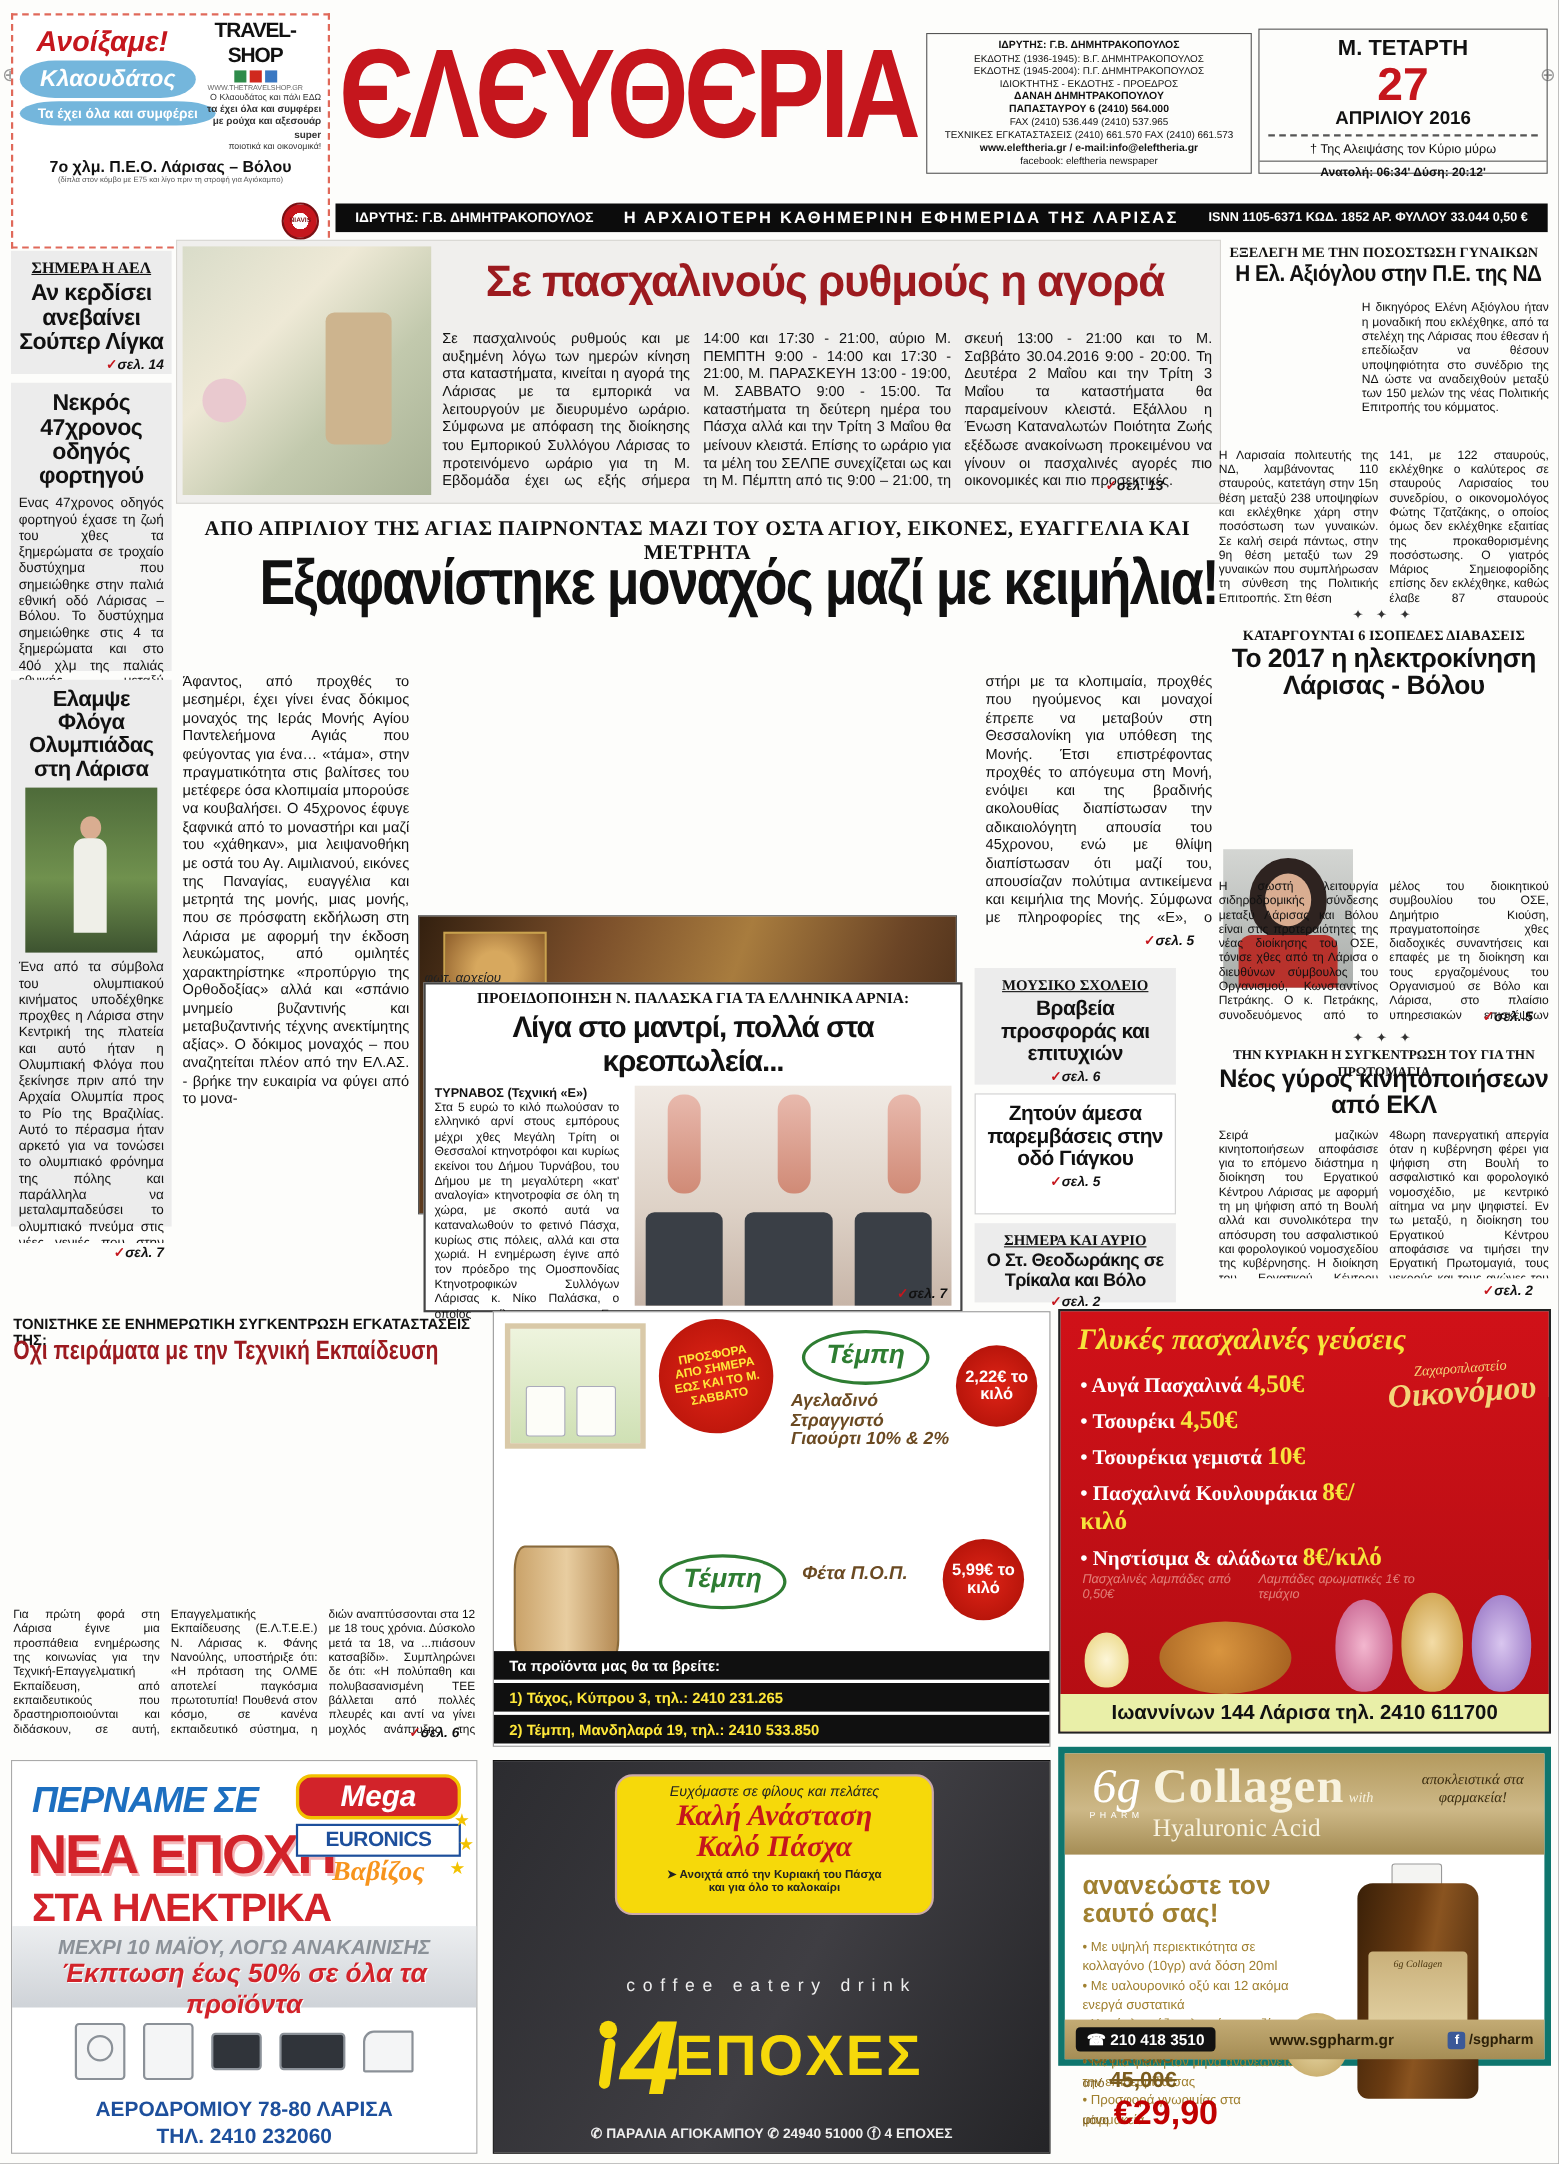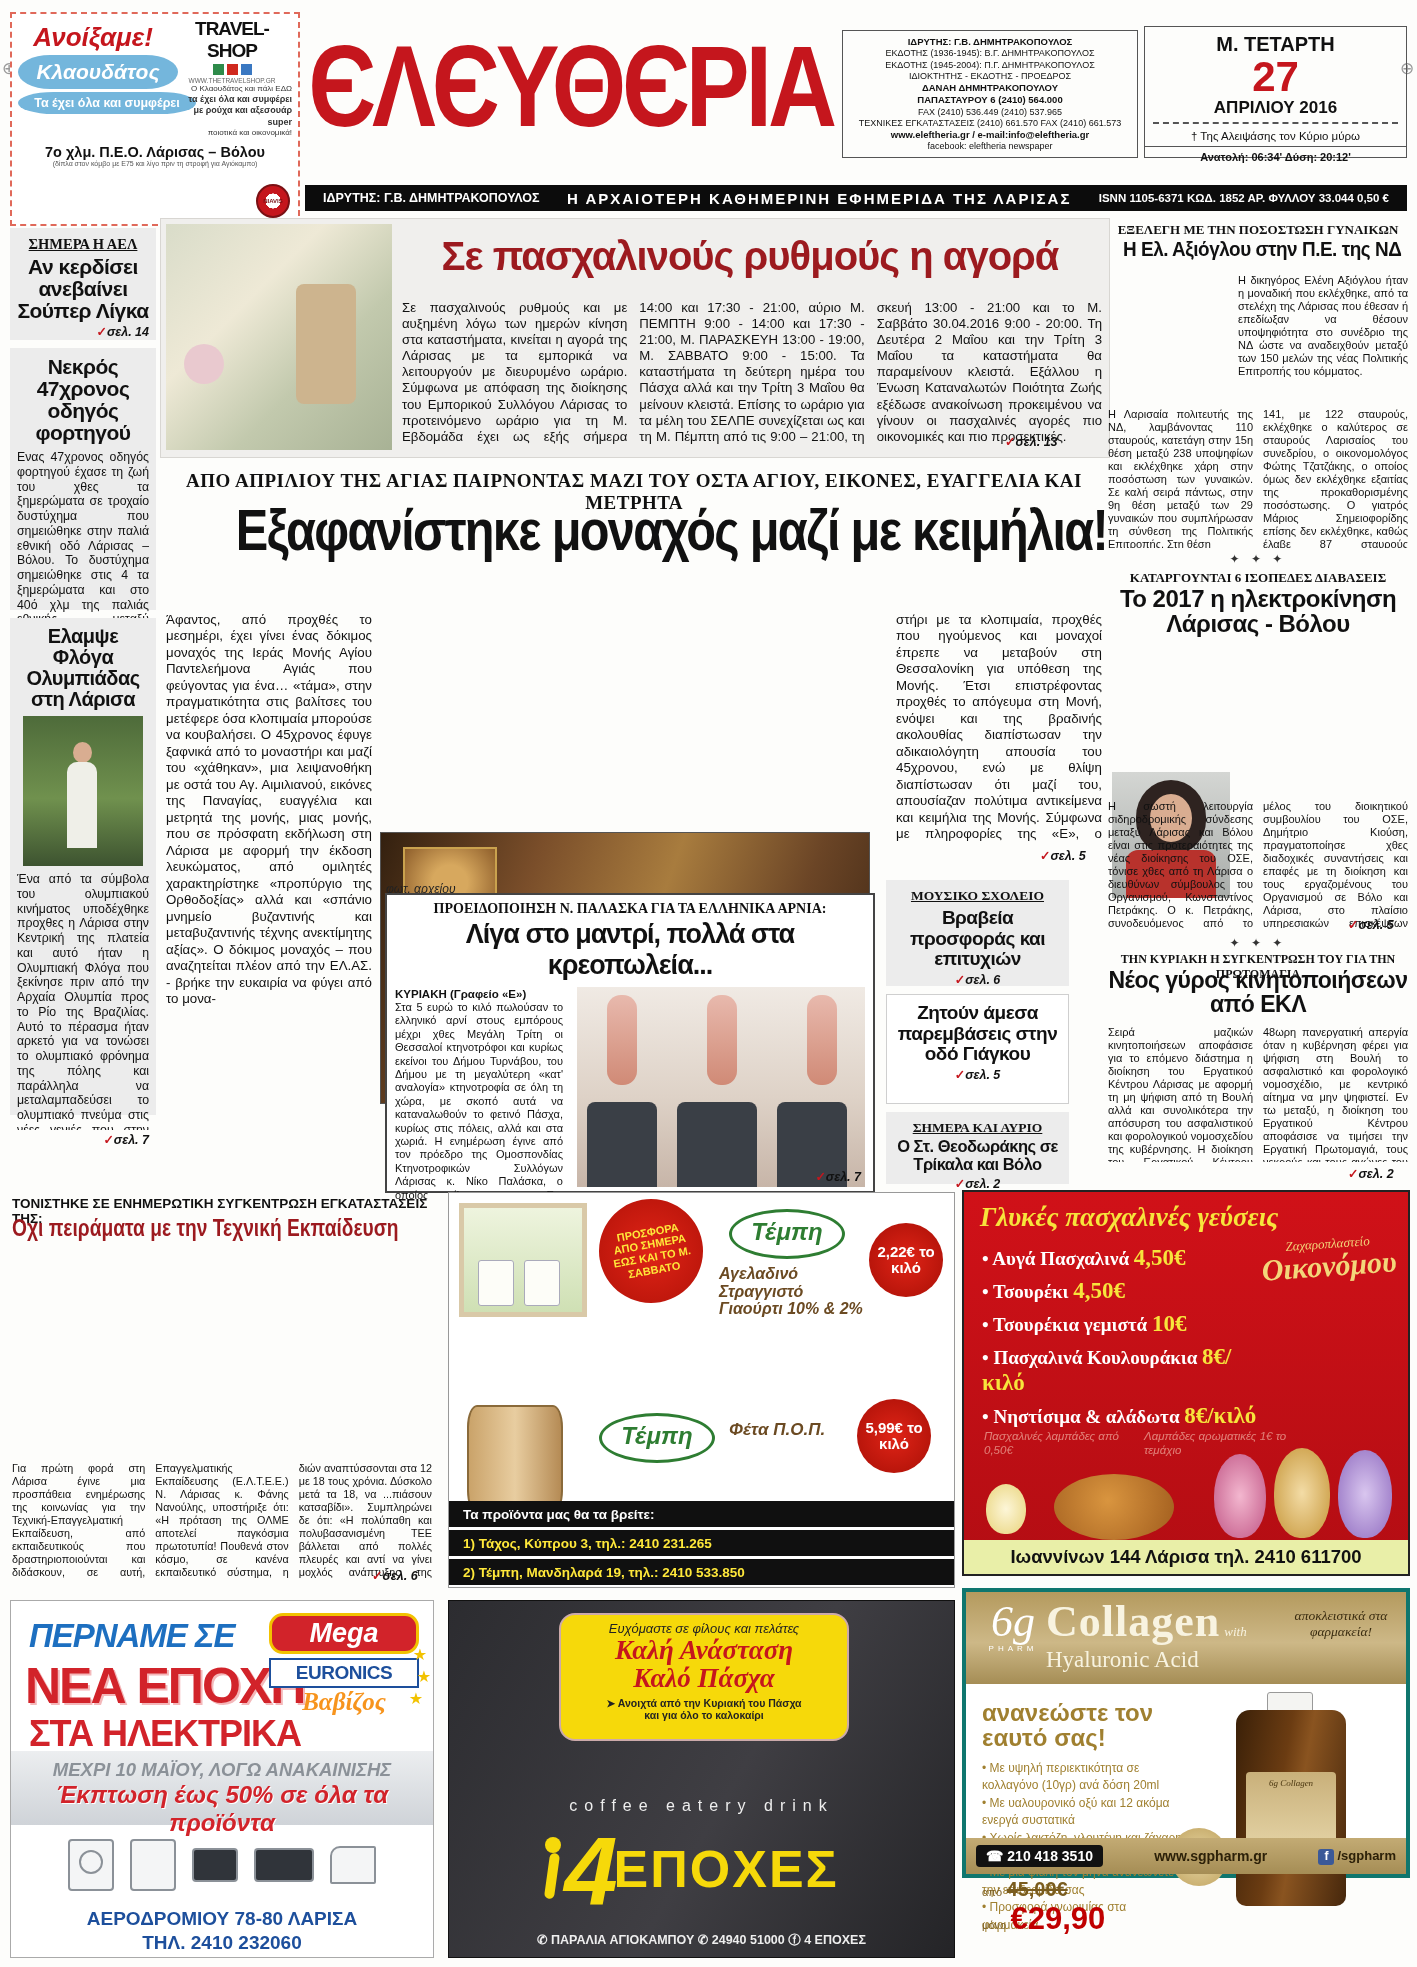--- a/index.html
+++ b/index.html
@@ -146,21 +146,21 @@
   .epo-w2{font-family:"Liberation Serif",serif;font-style:italic;font-weight:700;color:#c5161d;font-size:27px;line-height:1.05;}
   .epo-note{font-size:10.5px;color:#222;font-weight:700;margin-top:4px;}
   .epo-tag{position:absolute;left:0;top:196px;width:100%;text-align:center;color:#eee;font-size:16px;letter-spacing:7px;}
   .epo-logo{position:absolute;left:0;top:216px;width:100%;text-align:center;color:#f6d90a;font-weight:900;}
   .epo-4{font-size:96px;font-style:italic;vertical-align:-18px;letter-spacing:-4px;}
   .epo-name{font-size:52px;letter-spacing:2px;}
   .epo-foot{position:absolute;left:0;bottom:8px;width:100%;text-align:center;color:#eee;font-size:12.5px;font-weight:700;}
   .epo-fig{position:absolute;left:96px;top:236px;width:16px;height:16px;border-radius:50%;background:#f6d90a;}
   .epo-fig:after{content:"";position:absolute;left:2px;top:16px;width:10px;height:46px;background:#f6d90a;border-radius:6px;transform:rotate(8deg);}
   
-  .col{left:962px;top:1588px;width:448px;height:290px;background:#fff;border:4px solid #0f766e;}
+  .col{left:962px;top:1588px;width:448px;height:290px;background:#fff;border:6px solid #0f766e;}
   .cg-band{position:absolute;left:0;top:0;width:100%;height:92px;background:linear-gradient(#b49a5e,#cdb887 55%,#a58d55);}
   .cg-6g{position:absolute;left:10px;top:8px;width:74px;text-align:center;color:#fff;}
   .cg-6g .g{font-family:"Liberation Serif",serif;font-style:italic;font-size:44px;line-height:1;}
   .cg-6g .p{font-size:8px;letter-spacing:4px;}
   .cg-title{position:absolute;left:80px;top:4px;color:#f8f3e0;font-family:"Liberation Serif",serif;}
   .cg-title .t1{font-size:44px;font-weight:700;letter-spacing:1px;}
   .cg-title .t2{font-size:13px;font-style:italic;}
   .cg-title .t3{font-size:23px;}
   .cg-excl{position:absolute;right:10px;top:16px;width:110px;color:#3a2c10;font-family:"Liberation Serif",serif;font-style:italic;font-size:13.5px;text-align:center;}
   .cg-cta{position:absolute;left:16px;top:108px;width:200px;color:#a08030;font-weight:900;font-size:24px;line-height:1.05;}
@@ -292,21 +292,21 @@
     <div class="mp-gold"></div>
   </div>
   <div class="abs monk-cap">φωτ. αρχείου</div>
   <div class="abs monk-col clip" style="left:896px;top:612px;width:206px;height:230px;">στήρι με τα κλοπιμαία, προχθές που ηγούμενος και μοναχοί έπρεπε να μεταβούν στη Θεσσαλονίκη για υπόθεση της Μονής. Έτσι επιστρέφοντας προχθές το απόγευμα στη Μονή, ενόψει και της βραδινής ακολουθίας διαπίστωσαν την αδικαιολόγητη απουσία του 45χρονου, ενώ με θλίψη διαπίστωσαν ότι μαζί του, απουσίαζαν πολύτιμα αντικείμενα και κειμήλια της Μονής. Σύμφωνα με πληροφορίες της «Ε», ο 45χρονος υπήκοος Ρουμανίας κατέφθασε προ διμήνου, τον περασμένο Φεβρουάριο, στη Μονή του Αγ. Παντελεήμονα μερικά χιλιόμετρα έξω από την Αγιά (στον δρόμο προς Μελιβοία) δηλώνοντας ότι θέλει να γίνει μοναχός.</div>
   <div class="abs" style="left:1040px;top:846px;"><span class="pgref"><span class="chk">✓</span><span>σελ. 5</span></span></div>
 
   <div class="abs palaska">
     <div class="pal-kick">ΠΡΟΕΙΔΟΠΟΙΗΣΗ Ν. ΠΑΛΑΣΚΑ ΓΙΑ ΤΑ ΕΛΛΗΝΙΚΑ ΑΡΝΙΑ:</div>
     <div class="pal-head">Λίγα στο μαντρί, πολλά στα κρεοπωλεία...</div>
     <div class="pal-body">
-      <div class="pal-date">ΚΥΡΙΑΚΗ (Γραφείο «Ε»)</div>
+      <div class="pal-date">ΤΥΡΝΑΒΟΣ (Τεχνική «Ε»)</div>
       <span>Στα 5 ευρώ το κιλό πωλούσαν το ελληνικό αρνί στους εμπόρους μέχρι χθες Μεγάλη Τρίτη οι Θεσσαλοί κτηνοτρόφοι και κυρίως εκείνοι του Δήμου Τυρνάβου, του Δήμου με τη μεγαλύτερη «κατ' αναλογία» κτηνοτροφία σε όλη τη χώρα, με σκοπό αυτά να καταναλωθούν το φετινό Πάσχα, κυρίως στις πόλεις, αλλά και στα χωριά. Η ενημέρωση έγινε από τον πρόεδρο της Ομοσπονδίας Κτηνοτροφικών Συλλόγων Λάρισας κ. Νίκο Παλάσκα, ο οποίος μίλησε στην «Ε», αφήνοντας και φέτος αιχμές για παράνομες ελληνοποιήσεις.</span>
     </div>
     <div class="pal-photo photo">
       <span class="meat" style="left:30px;"></span>
       <span class="meat" style="left:130px;"></span>
       <span class="meat" style="left:230px;"></span>
       <span class="men" style="left:10px;width:70px;"></span>
       <span class="men" style="left:100px;width:80px;"></span>
       <span class="men" style="left:200px;width:70px;"></span>
     </div>

